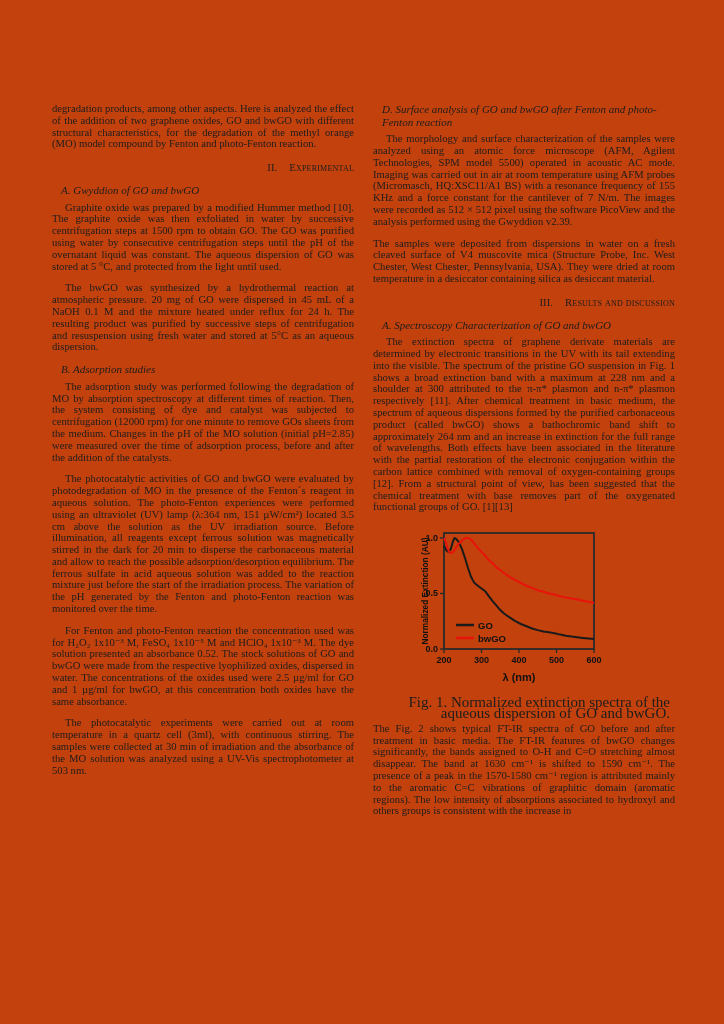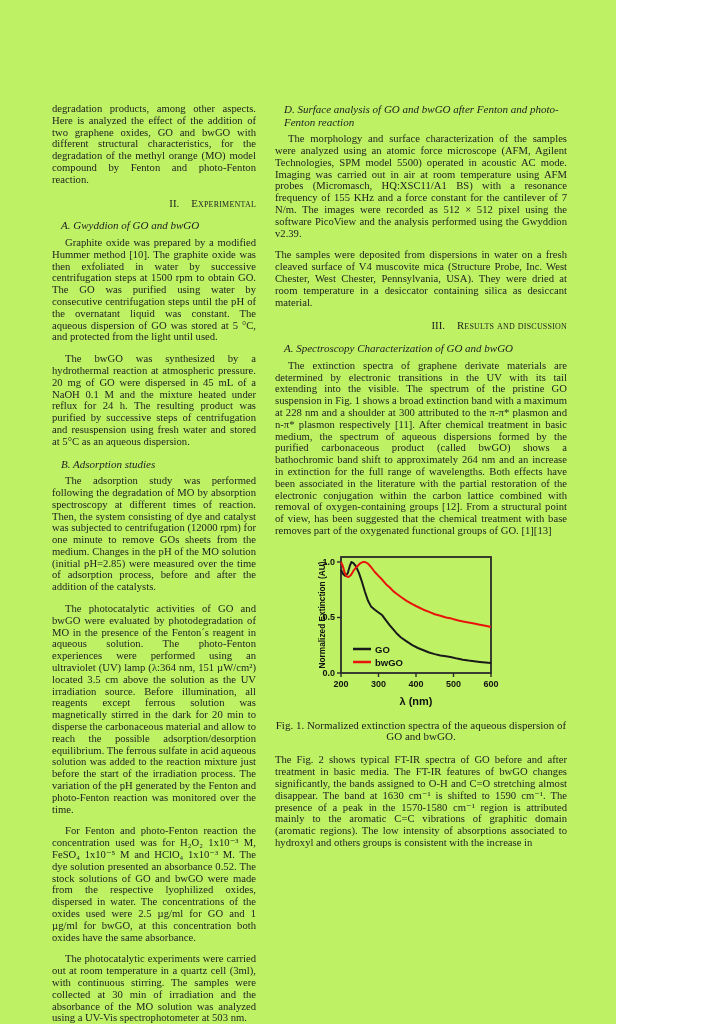--- a/index.html
+++ b/index.html
@@ -1,38 +1,38 @@
 <!DOCTYPE html>
 <html><head>
 <meta charset="utf-8">
 <style>
   html,body{margin:0;padding:0;background:#ffffff;}
   .page{
-    width:616px;height:1024px;background:#bef264;position:relative;
+    width:724px;height:1024px;background:#c2410c;position:relative;
     font-family:"Liberation Serif","DejaVu Serif",serif;color:#1d1d1d;
     overflow:hidden;box-sizing:border-box;
     padding:103px 49px 0 52px;
   }
   .columns{display:flex;gap:19px;}
   .col{width:302px;font-size:10.65px;line-height:11.8px;text-align:justify;}
   .col p{margin:0 0 10px 0;text-indent:13px;}
   .col p.noindent{text-indent:0;}
   .sec-head{
     text-align:right;font-size:10.8px;margin:12px 0 9px 0;font-weight:normal;
   }
   .sec-head .sec-num{margin-right:12px;}
   .sec-head .sec-title{font-variant:small-caps;letter-spacing:0.2px;}
   .sub-head{
     font-style:italic;font-size:11px;margin:10px 0 5px 9px;font-weight:normal;
     text-align:left;line-height:12.6px;
   }
   .figure-block{margin:16px 0 0 0;text-align:center;}
   .figure-block svg{display:inline-block;}
   .fig-caption{
-    font-size:11px;line-height:11px;text-align:center;margin:7px auto 12px auto;
+    font-size:15px;line-height:11px;text-align:right;margin:7px auto 4px auto;
     width:292px;text-indent:0 !important;
   }
   
   .ticklab{font-family:"Liberation Sans","DejaVu Sans",sans-serif;font-size:9px;font-weight:bold;fill:#111;}
   .axislab{font-family:"Liberation Sans","DejaVu Sans",sans-serif;font-size:11px;font-weight:bold;fill:#111;}
   .axislab-y{font-family:"Liberation Sans","DejaVu Sans",sans-serif;font-size:8.3px;font-weight:bold;fill:#111;}
   .legendlab{font-family:"Liberation Sans","DejaVu Sans",sans-serif;font-size:9.5px;font-weight:bold;fill:#111;}
   .tick{stroke:#2b2b2b;stroke-width:1.4;}
 </style>
 </head>

